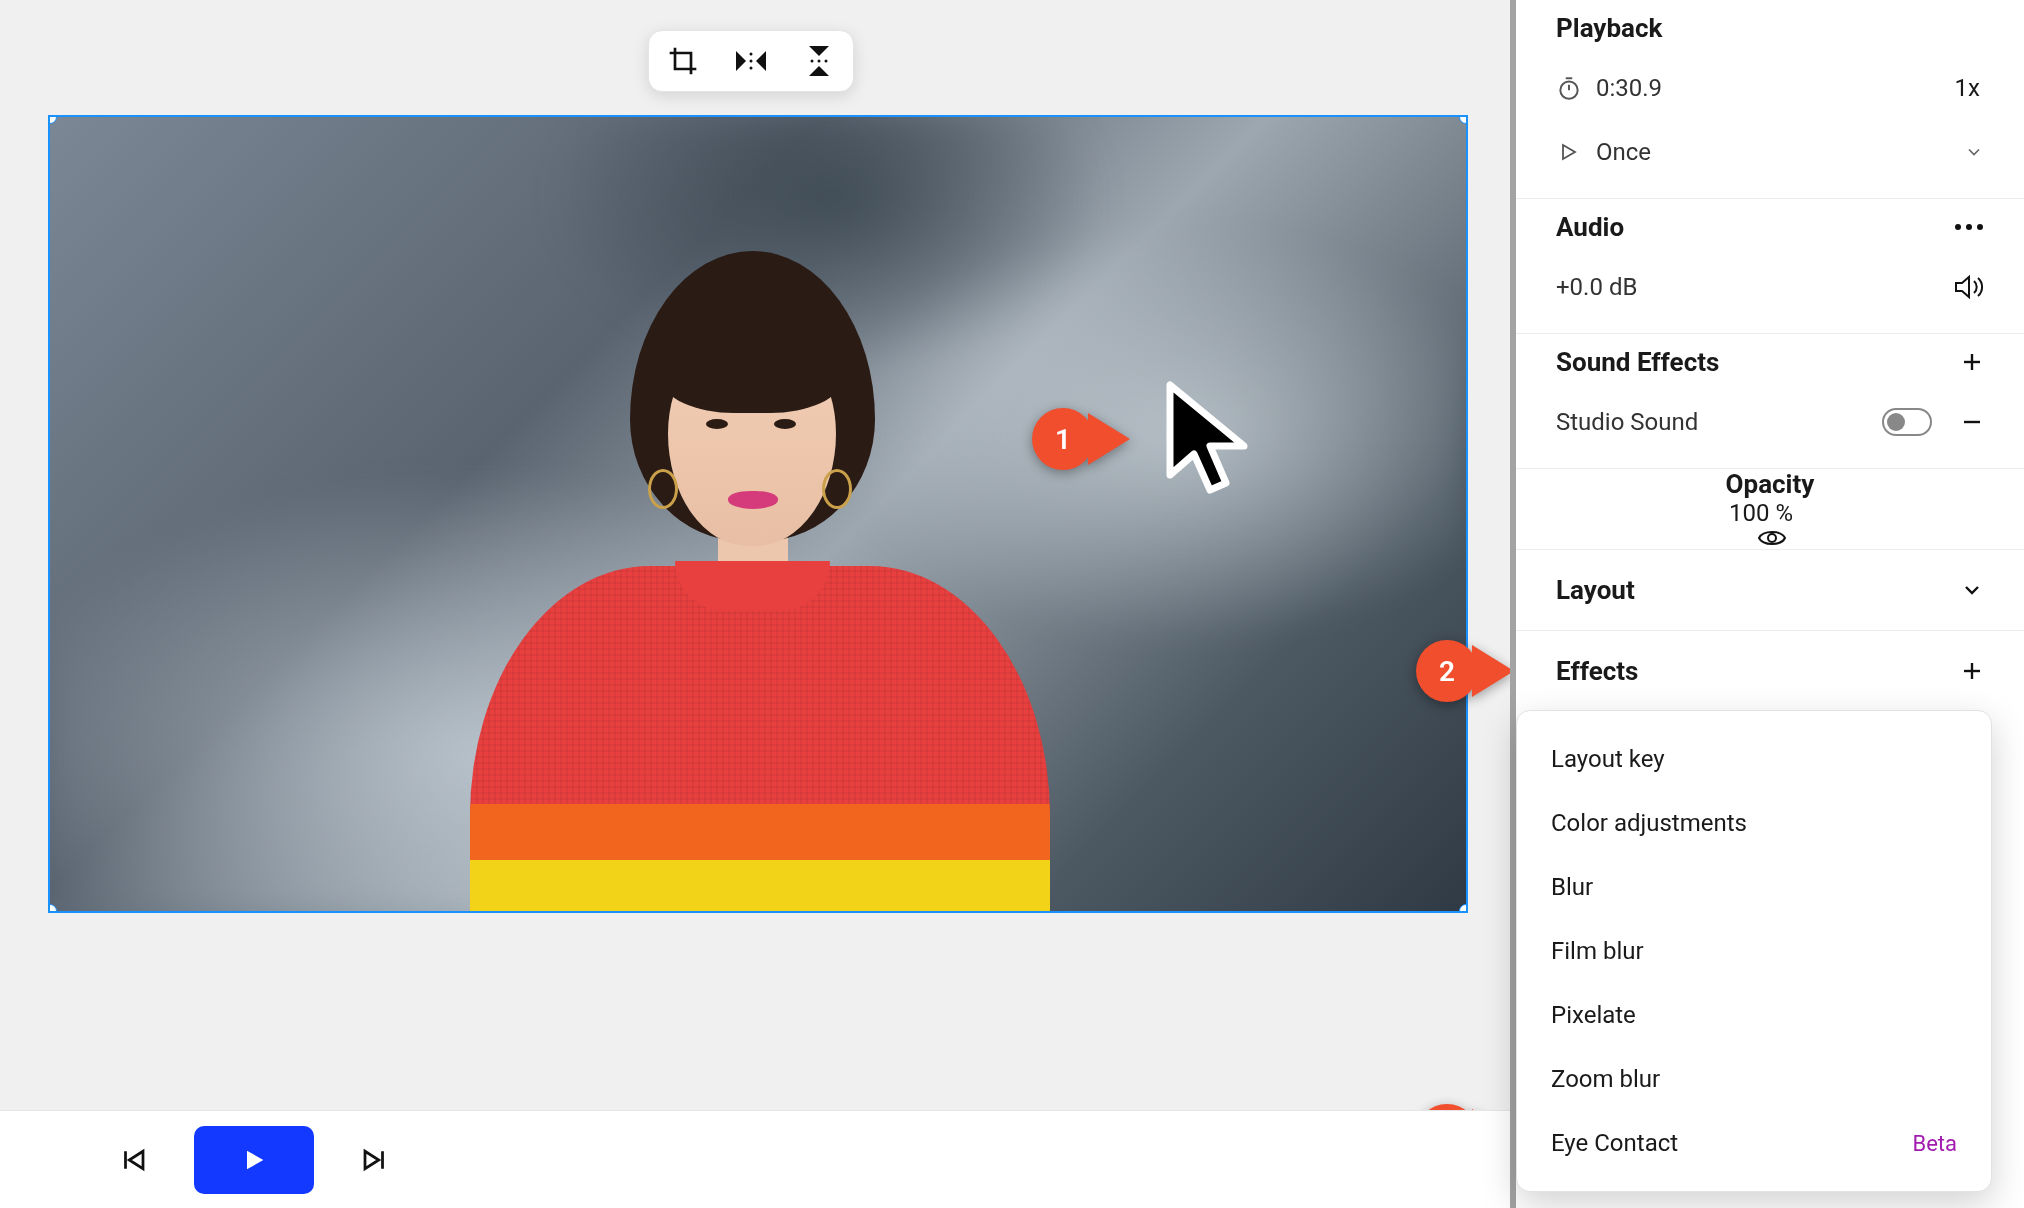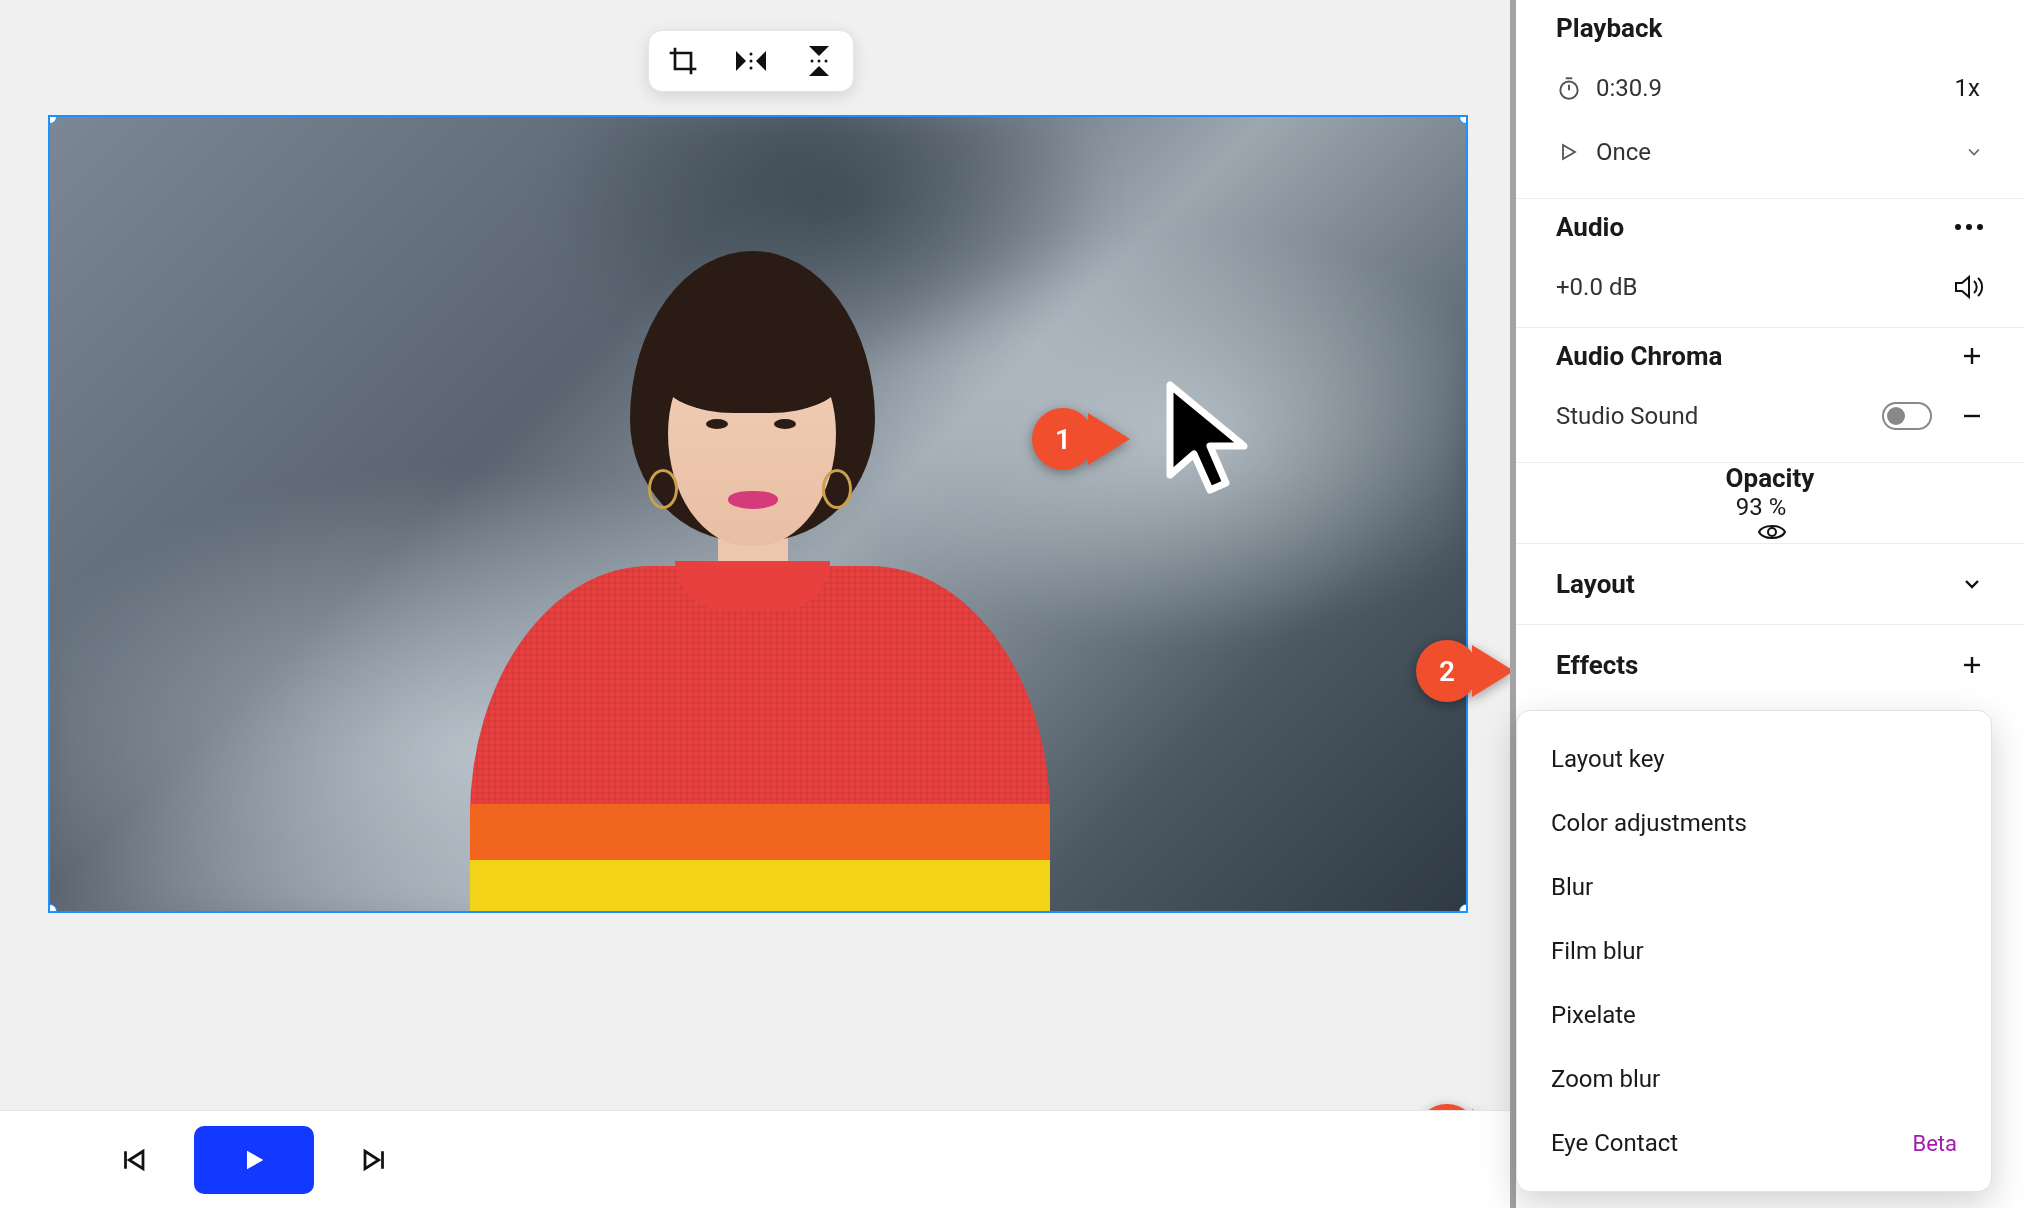--- a/index.html
+++ b/index.html
@@ -412,21 +412,21 @@
       <div class="trail-icon" style="margin-left:-250px;">
           <span>
         <svg width="20" height="20" viewBox="0 0 24 24" fill="none" stroke="#666" stroke-width="2">
               <polyline points="6,9 12,15 18,9"></polyline>
             </svg>
       </span>
         </div>
     </div>
   </div>
 
-  <div class="section" style="padding-bottom:8px;">
+  <div class="section" style="padding-bottom:14px;">
     <div class="row title-row">
       <div class="sec-title label">Audio</div>
       <div class="trail-icon">
         <span>
           <svg width="30" height="10" viewBox="0 0 30 10" fill="#111">
               <circle cx="4" cy="5" r="3"></circle>
               <circle cx="15" cy="5" r="3"></circle>
               <circle cx="26" cy="5" r="3"></circle>
             </svg>
         </span>
@@ -441,21 +441,21 @@
             <path d="M20 7 a8 8 0 0 1 0 12"></path>
               <path d="M24 4 a12 12 0 0 1 0 18"></path>
           </svg>
         </span>
       </div>
     </div>
   </div>
 
   <div class="section" style="padding-bottom:14px;">
     <div class="row title-row">
-      <div class="sec-title label">Audio Chroma</div>
+      <div class="sec-title label">Sound Effects</div>
       <div class="trail-icon">
         <span>
           <svg width="24" height="24" viewBox="0 0 24 24" stroke="#111" stroke-width="2.4">
               <line x1="12" y1="4" x2="12" y2="20"></line>
               <line x1="4" y1="12" x2="20" y2="12"></line>
             </svg>
         </span>
       </div>
     </div>
     <div class="row">
@@ -467,21 +467,21 @@
               <line x1="4" y1="12" x2="20" y2="12"></line>
             </svg>
         </span>
       </div>
     </div>
   </div>
 
   <div class="section">
     <div class="row" style="height:80px;flex-direction:column;">
       <div class="sec-title label">Opacity</div>
-      <div class="value">93 %</div>
+      <div class="value">100 %</div>
       <div class="trail-icon">
           <span>
         <svg width="30" height="22" viewBox="0 0 30 22" fill="none" stroke="#111" stroke-width="2">
               <path d="M2 11 C6 3 24 3 28 11 C24 19 6 19 2 11 Z"></path>
               <circle cx="15" cy="11" r="4"></circle>
             </svg>
       </span>
         </div>
     </div>
   </div>

